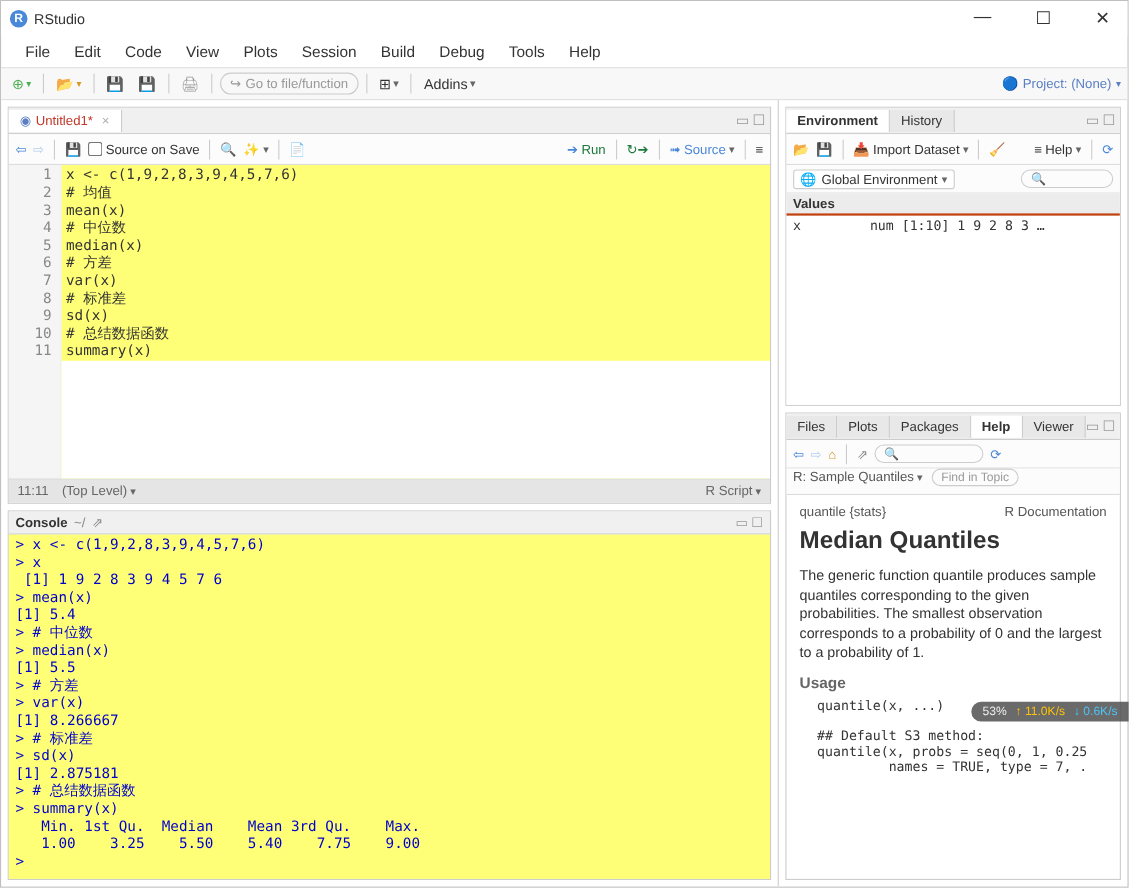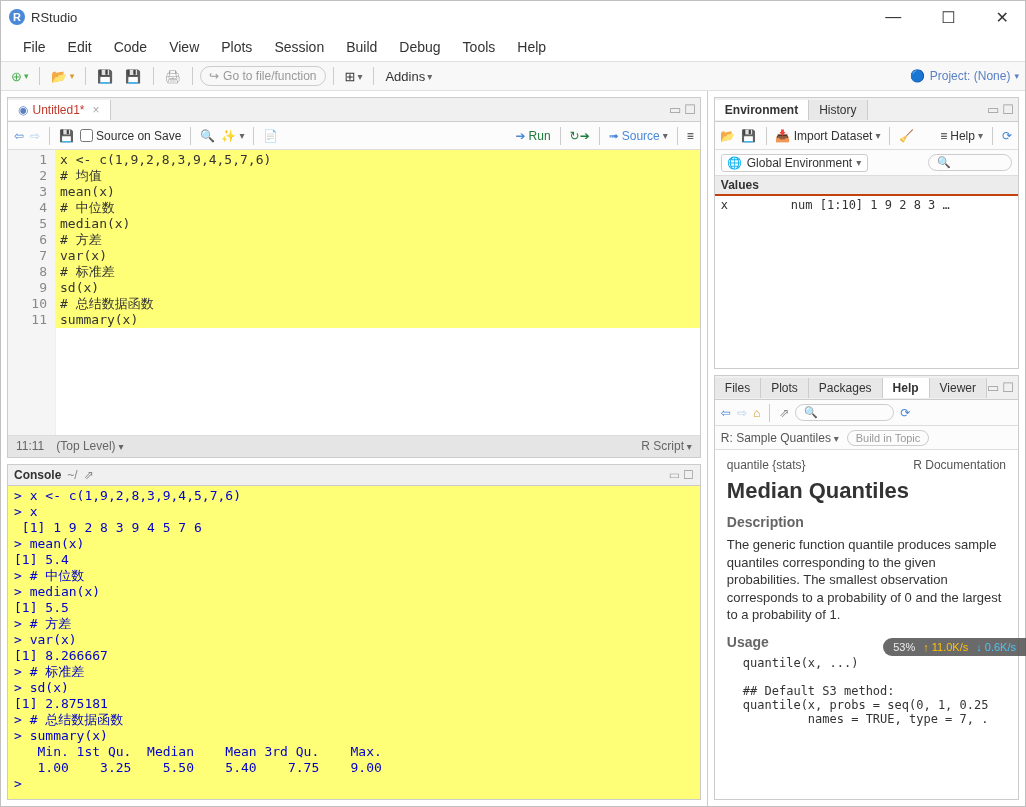--- a/index.html
+++ b/index.html
@@ -48,21 +48,21 @@
 .help-crumb { display:flex; justify-content:space-between; font-size:12px; color:#555;}
 .search-mini { border:1px solid #ccc; border-radius:10px; padding:1px 8px; color:#999; font-size:11px;}
 .glob-env { border:1px solid #ccc; background:#fff; border-radius:3px; padding:1px 6px; display:flex; align-items:center; gap:4px; font-size:12px;}
 .dd::after{content:" ▾"; color:#666; font-size:10px;}
 .arw{font-size:12px; color:#4a88d8;}
 .overlay-stats { position:absolute; right:0; top:638px; background:rgba(80,80,80,.85); color:#eee; font-size:11px; border-radius:10px 0 0 10px; padding:3px 10px; display:flex; gap:8px;}
 .overlay-stats .up{color:#ffc107;}
 .overlay-stats .dn{color:#4fc3f7;}
 .console-hdr{display:flex; align-items:center; gap:6px; padding:3px 6px; background:#f0f0f0; border-bottom:1px solid #ccc; font-size:12px;}
 .help-nav{height:26px; border-bottom:1px solid #ddd; display:flex; align-items:center; gap:6px; padding:0 6px; background:#fcfcfc; font-size:12px;}
-.help-bc{height:24px; border-bottom:1px solid #ddd; display:flex; align-items:center; gap:8px; padding:0 6px; font-size:12px; background:#fcfcfc; color:#555;}
+.help-bc{height:24px; border-bottom:1px solid #ddd; display:flex; align-items:flex-start; gap:8px; padding:0 6px; font-size:12px; background:#fcfcfc; color:#555;}
 </style>
 </head>
 <body>
 
 <div class="title-bar">
   <div class="icon">R</div>
   <span class="title">RStudio</span>
   <div class="win-controls">
     <span>—</span>
     <span>☐</span>
@@ -267,29 +267,28 @@
       <span class="arw">⇦</span>
       <span class="arw" style="opacity:.4">⇨</span>
       <span style="color:#d49b2a">⌂</span>
       <span class="tb-sep"></span>
       <span style="color:#888">⇗</span>
       <span class="search-mini">🔍&nbsp;&nbsp;&nbsp;&nbsp;&nbsp;&nbsp;&nbsp;&nbsp;&nbsp;&nbsp;&nbsp;&nbsp;&nbsp;&nbsp;&nbsp;&nbsp;&nbsp;&nbsp;&nbsp;&nbsp;&nbsp;&nbsp;</span>
       <div class="right-group"><span class="btn" style="color:#4a88d8">⟳</span></div>
     </div>
     <div class="help-bc">
       <span class="dd">R: Sample Quantiles</span>
-      <span class="search-mini">Build in Topic</span>
+      <span class="search-mini">Find in Topic</span>
     </div>
     <div class="help-body">
       <div class="help-crumb">
         <span>quantile {stats}</span>
         <span>R Documentation</span>
       </div>
       <h1>Median Quantiles</h1>
-      <h2>Description</h2>
       <p>The generic function quantile produces sample quantiles corresponding to the given probabilities. The smallest observation corresponds to a probability of 0 and the largest to a probability of 1.</p>
       <h2>Usage</h2>
       <pre>quantile(x, ...)
 
 ## Default S3 method:
 quantile(x, probs = seq(0, 1, 0.25
          names = TRUE, type = 7, .</pre>
     </div>
   </div>
  </div>

